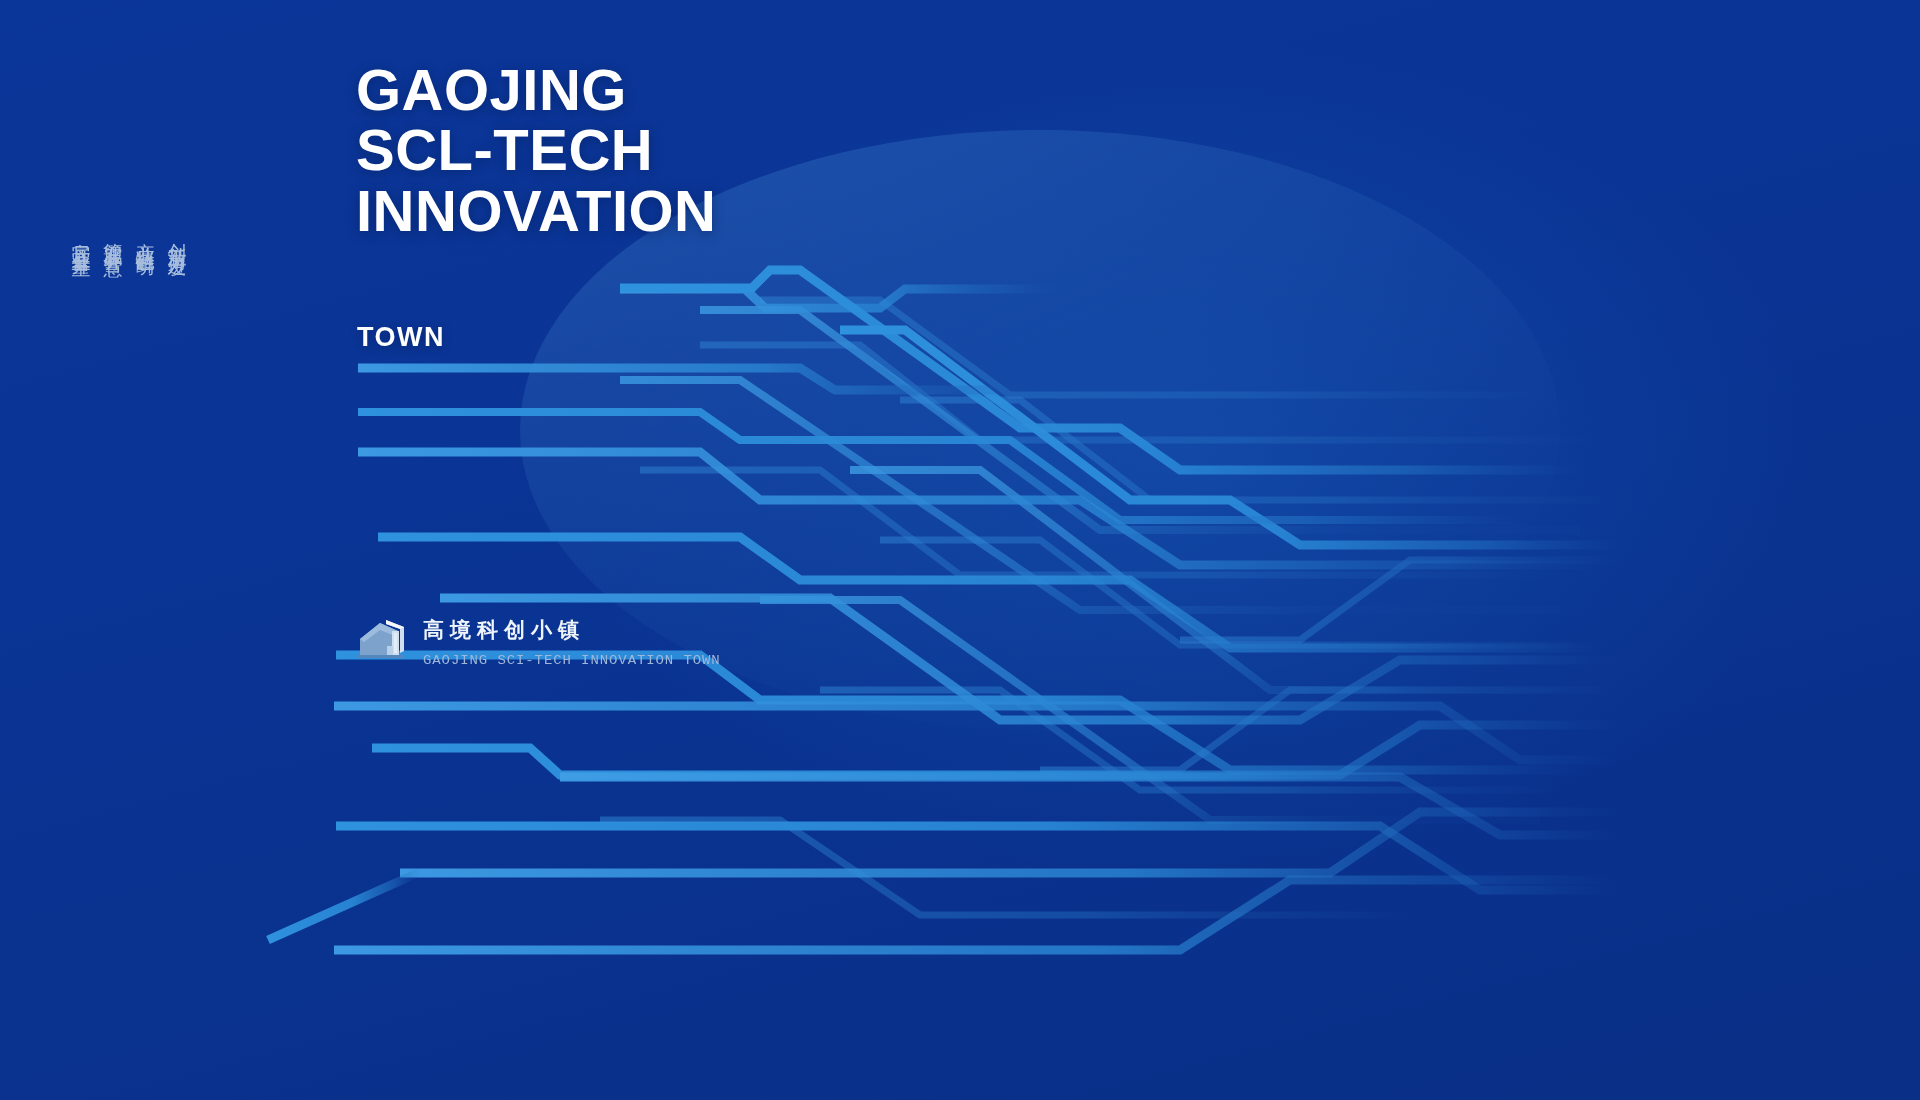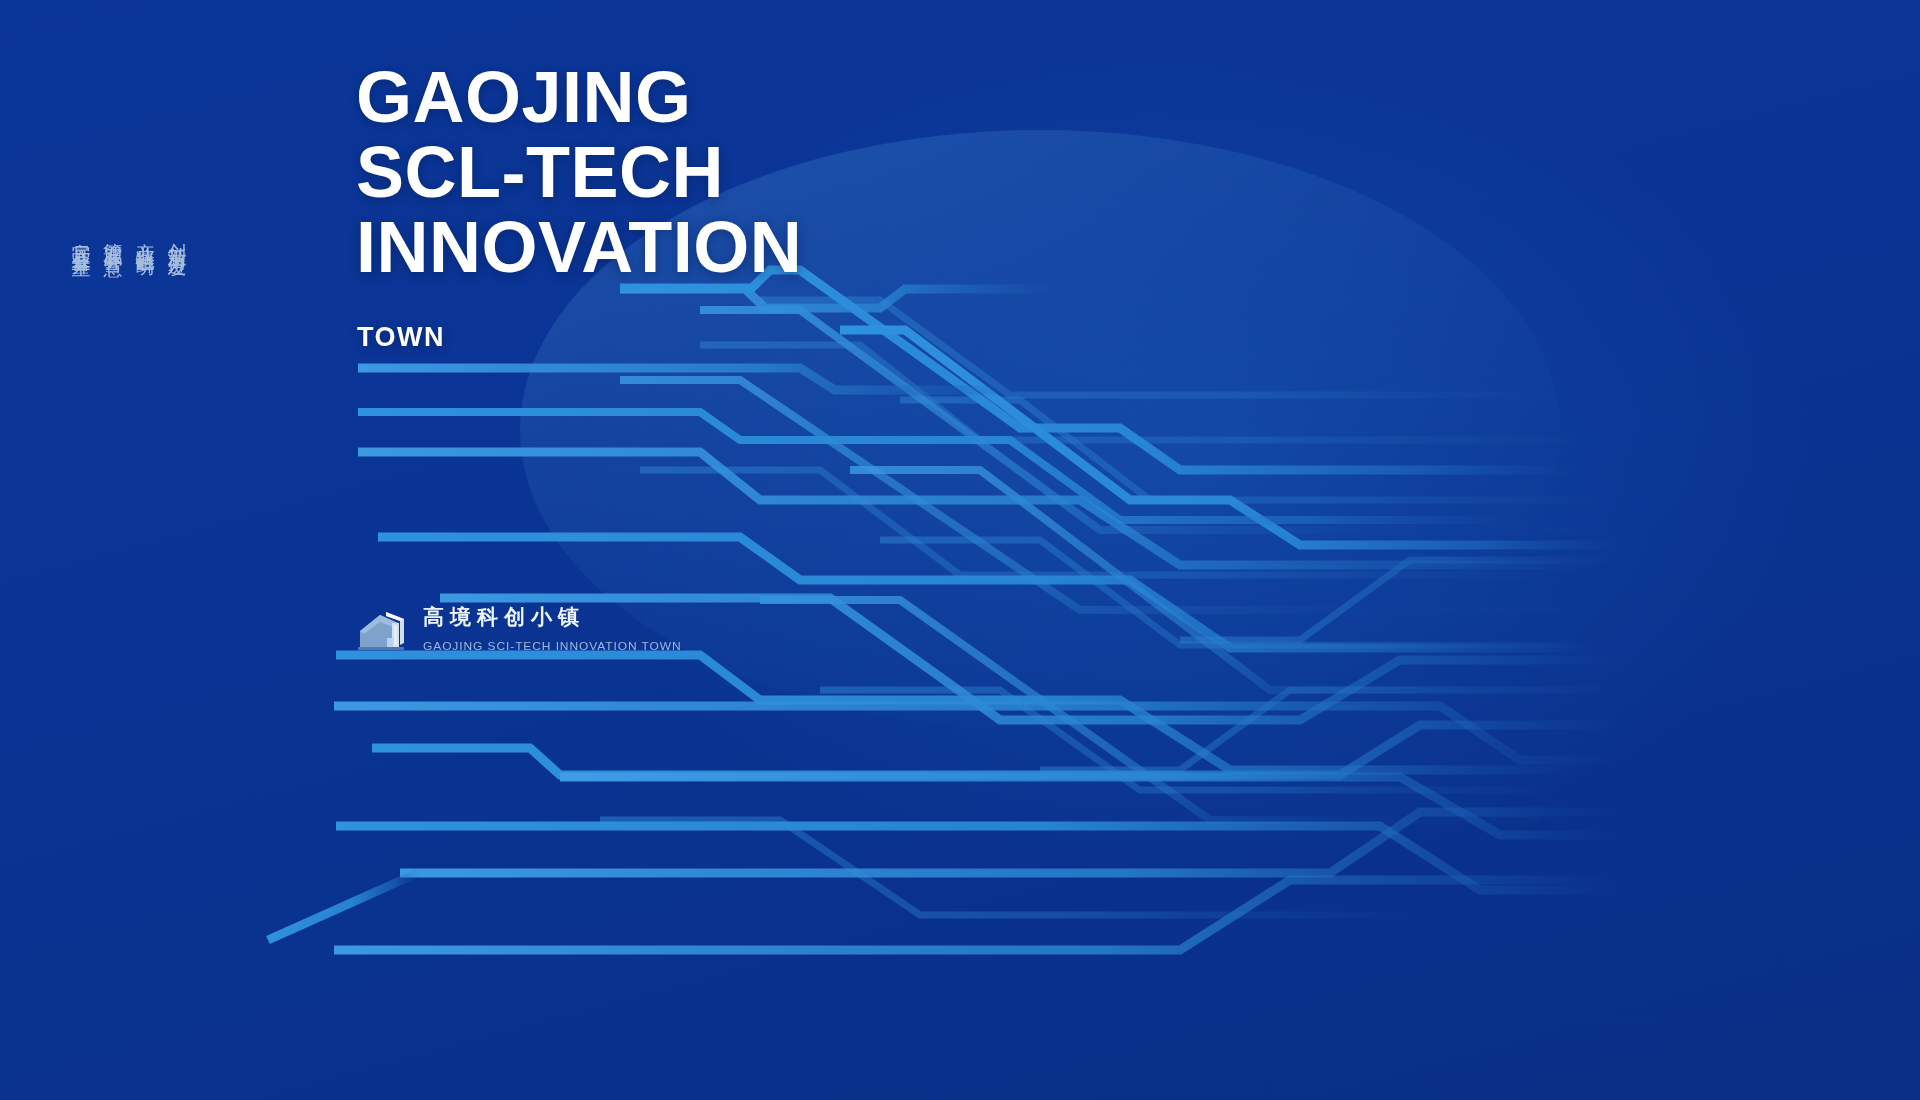--- a/index.html
+++ b/index.html
@@ -53,21 +53,21 @@
   }
 
   
   .headline {
     position: absolute;
     left: 356px;
     top: 60px;
     z-index: 6;
     color: #ffffff;
     font-weight: 800;
-    font-size: 72px;
+    font-size: 58px;
     line-height: 1.04;
     letter-spacing: 0.5px;
     font-family: "Liberation Sans", sans-serif;
     text-shadow: 0 2px 12px rgba(4,24,70,0.45);
   }
   .headline div { white-space: nowrap; }
 
   .townword {
     position: absolute;
     left: 357px;
@@ -93,35 +93,36 @@
   }
   .logo-mark {
     width: 56px;
     height: 46px;
     display: block;
   }
   .logo-textwrap {
     display: flex;
     flex-direction: column;
     gap: 12px;
+    margin-top: 13px;
   }
   .logo-cn {
     font-size: 21px;
     font-weight: 700;
     letter-spacing: 6px;
     color: #eef4fb;
     line-height: 1.05;
     font-family: "DejaVu Sans", sans-serif;
     white-space: nowrap;
   }
   .logo-en {
-    font-size: 12px;
+    font-size: 14px;
     letter-spacing: 0.9px;
     color: #9fb8da;
-    font-family: Liberation Sans, sans-serif;
+    font-family: Liberation Mono, monospace;
     white-space: nowrap;
     transform: scaleY(0.92);
     transform-origin: left top;
   }
 
   
   .couplet {
     position: absolute;
     right: 330px;
     top: 894px;

